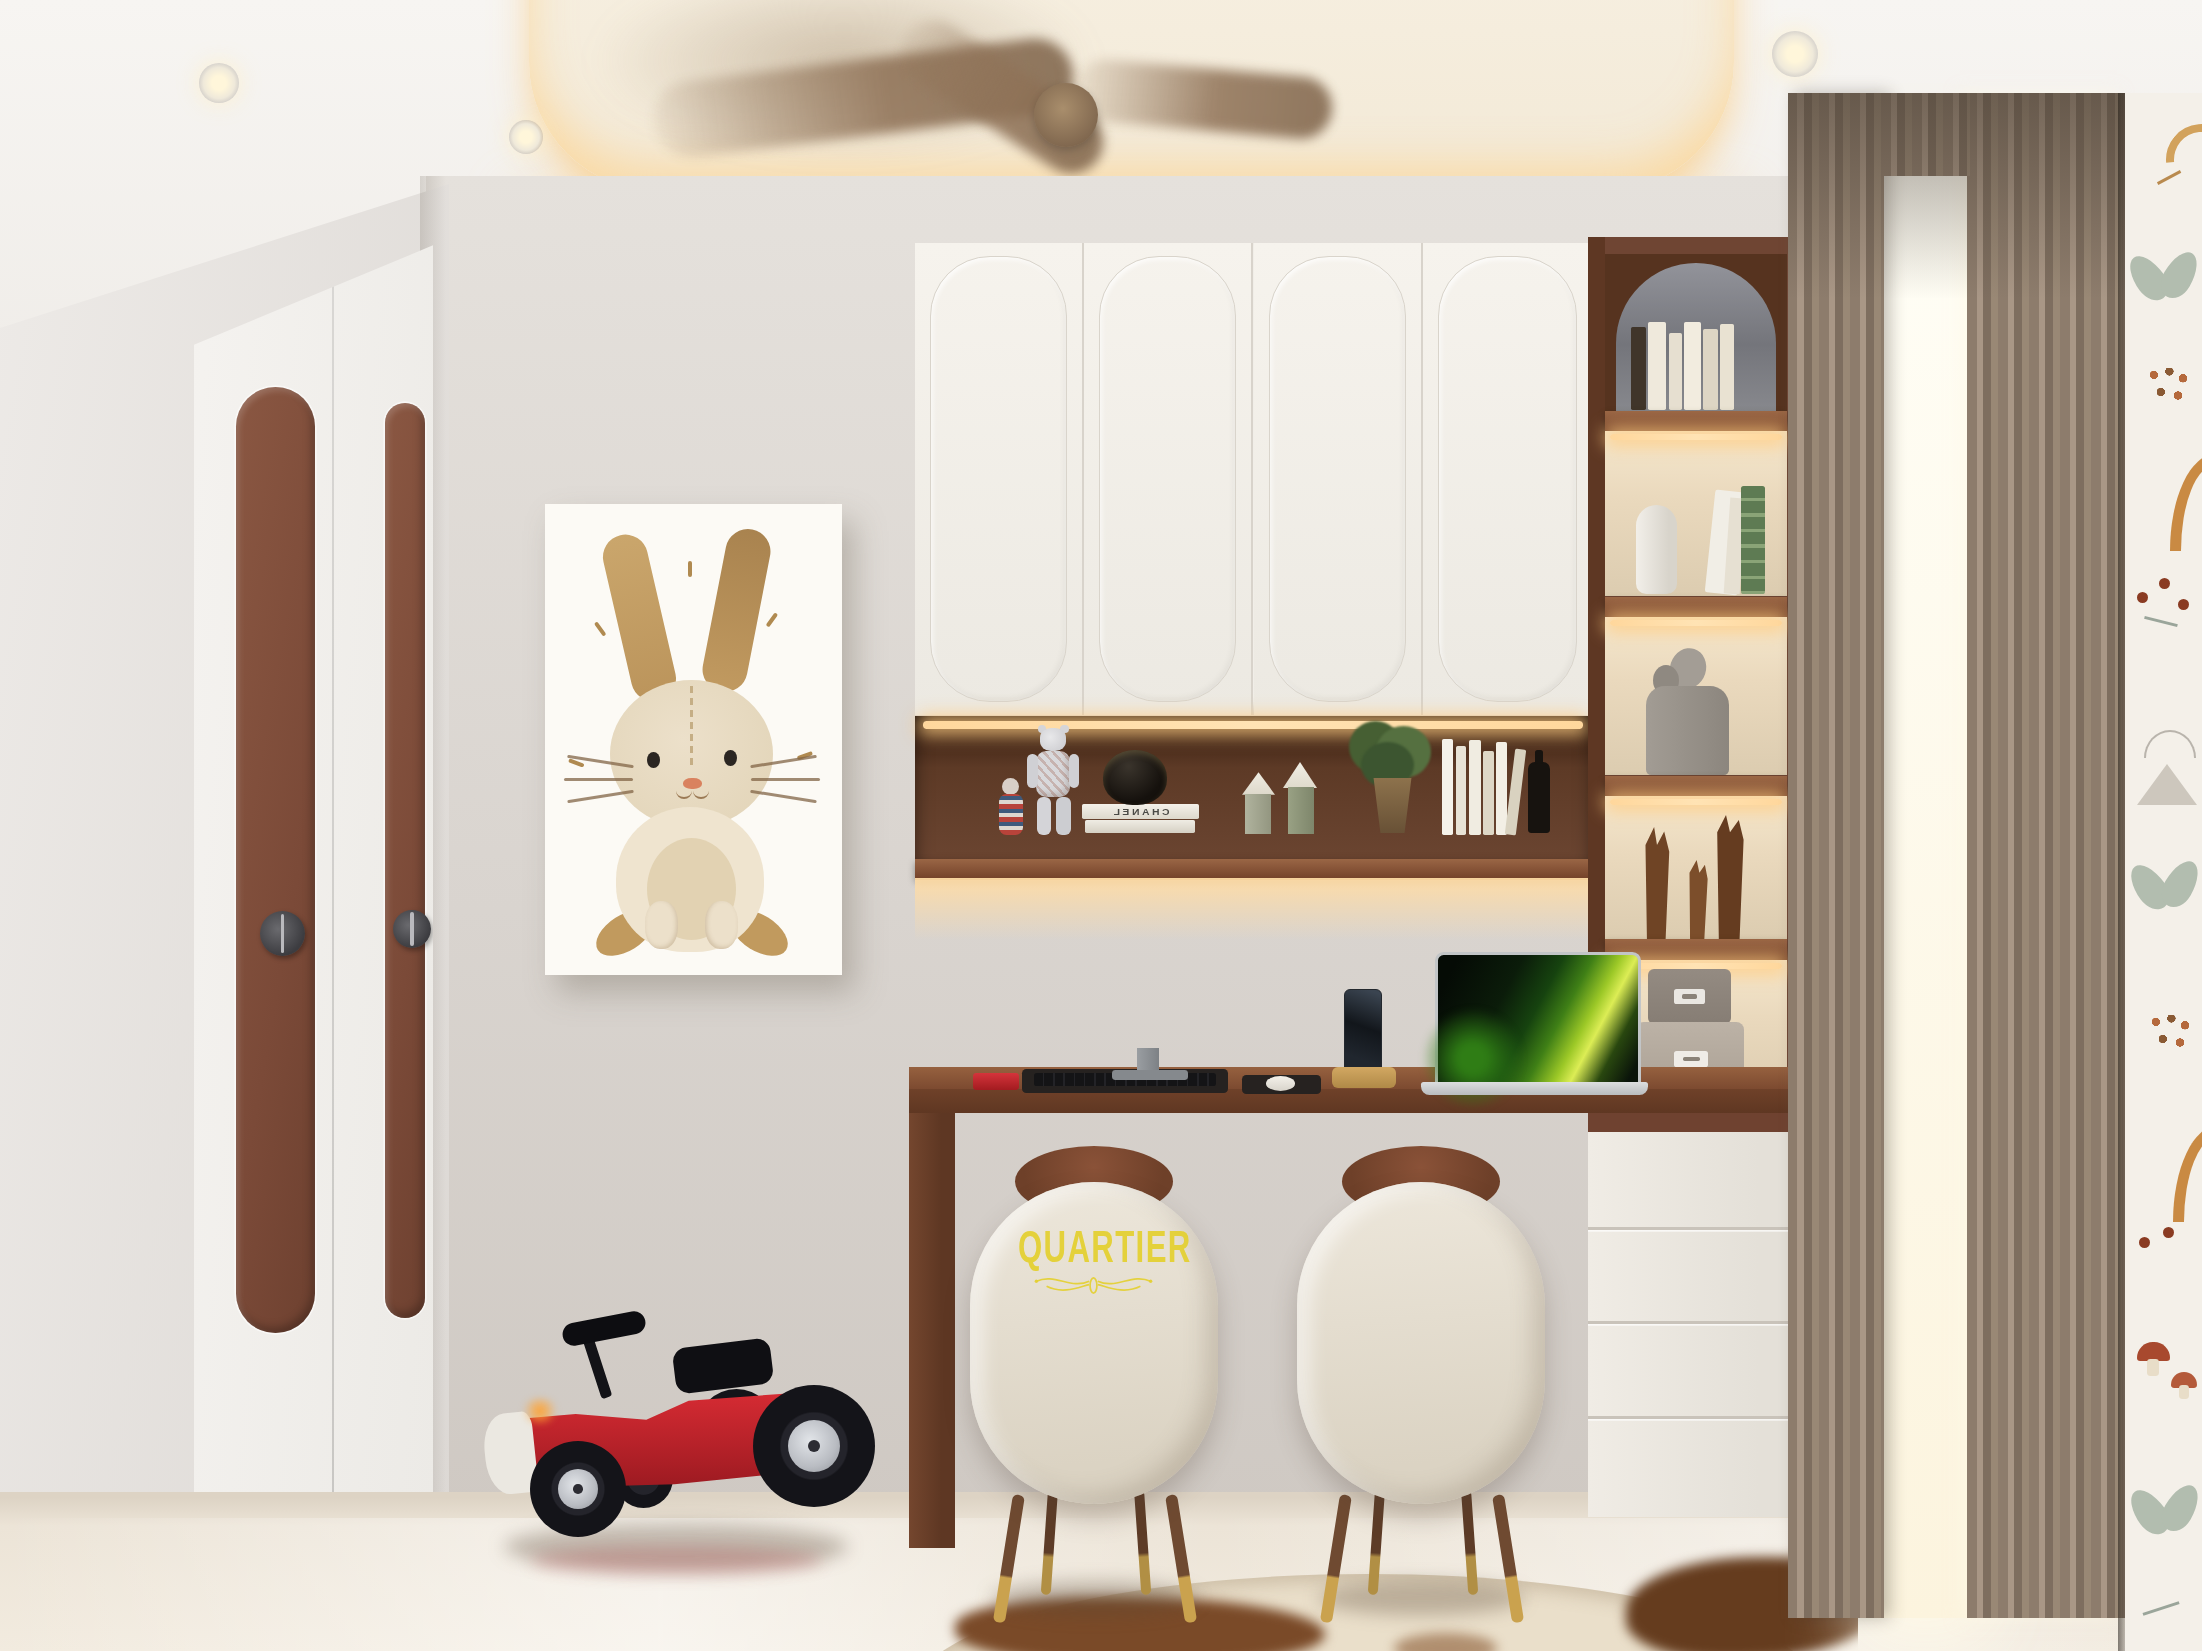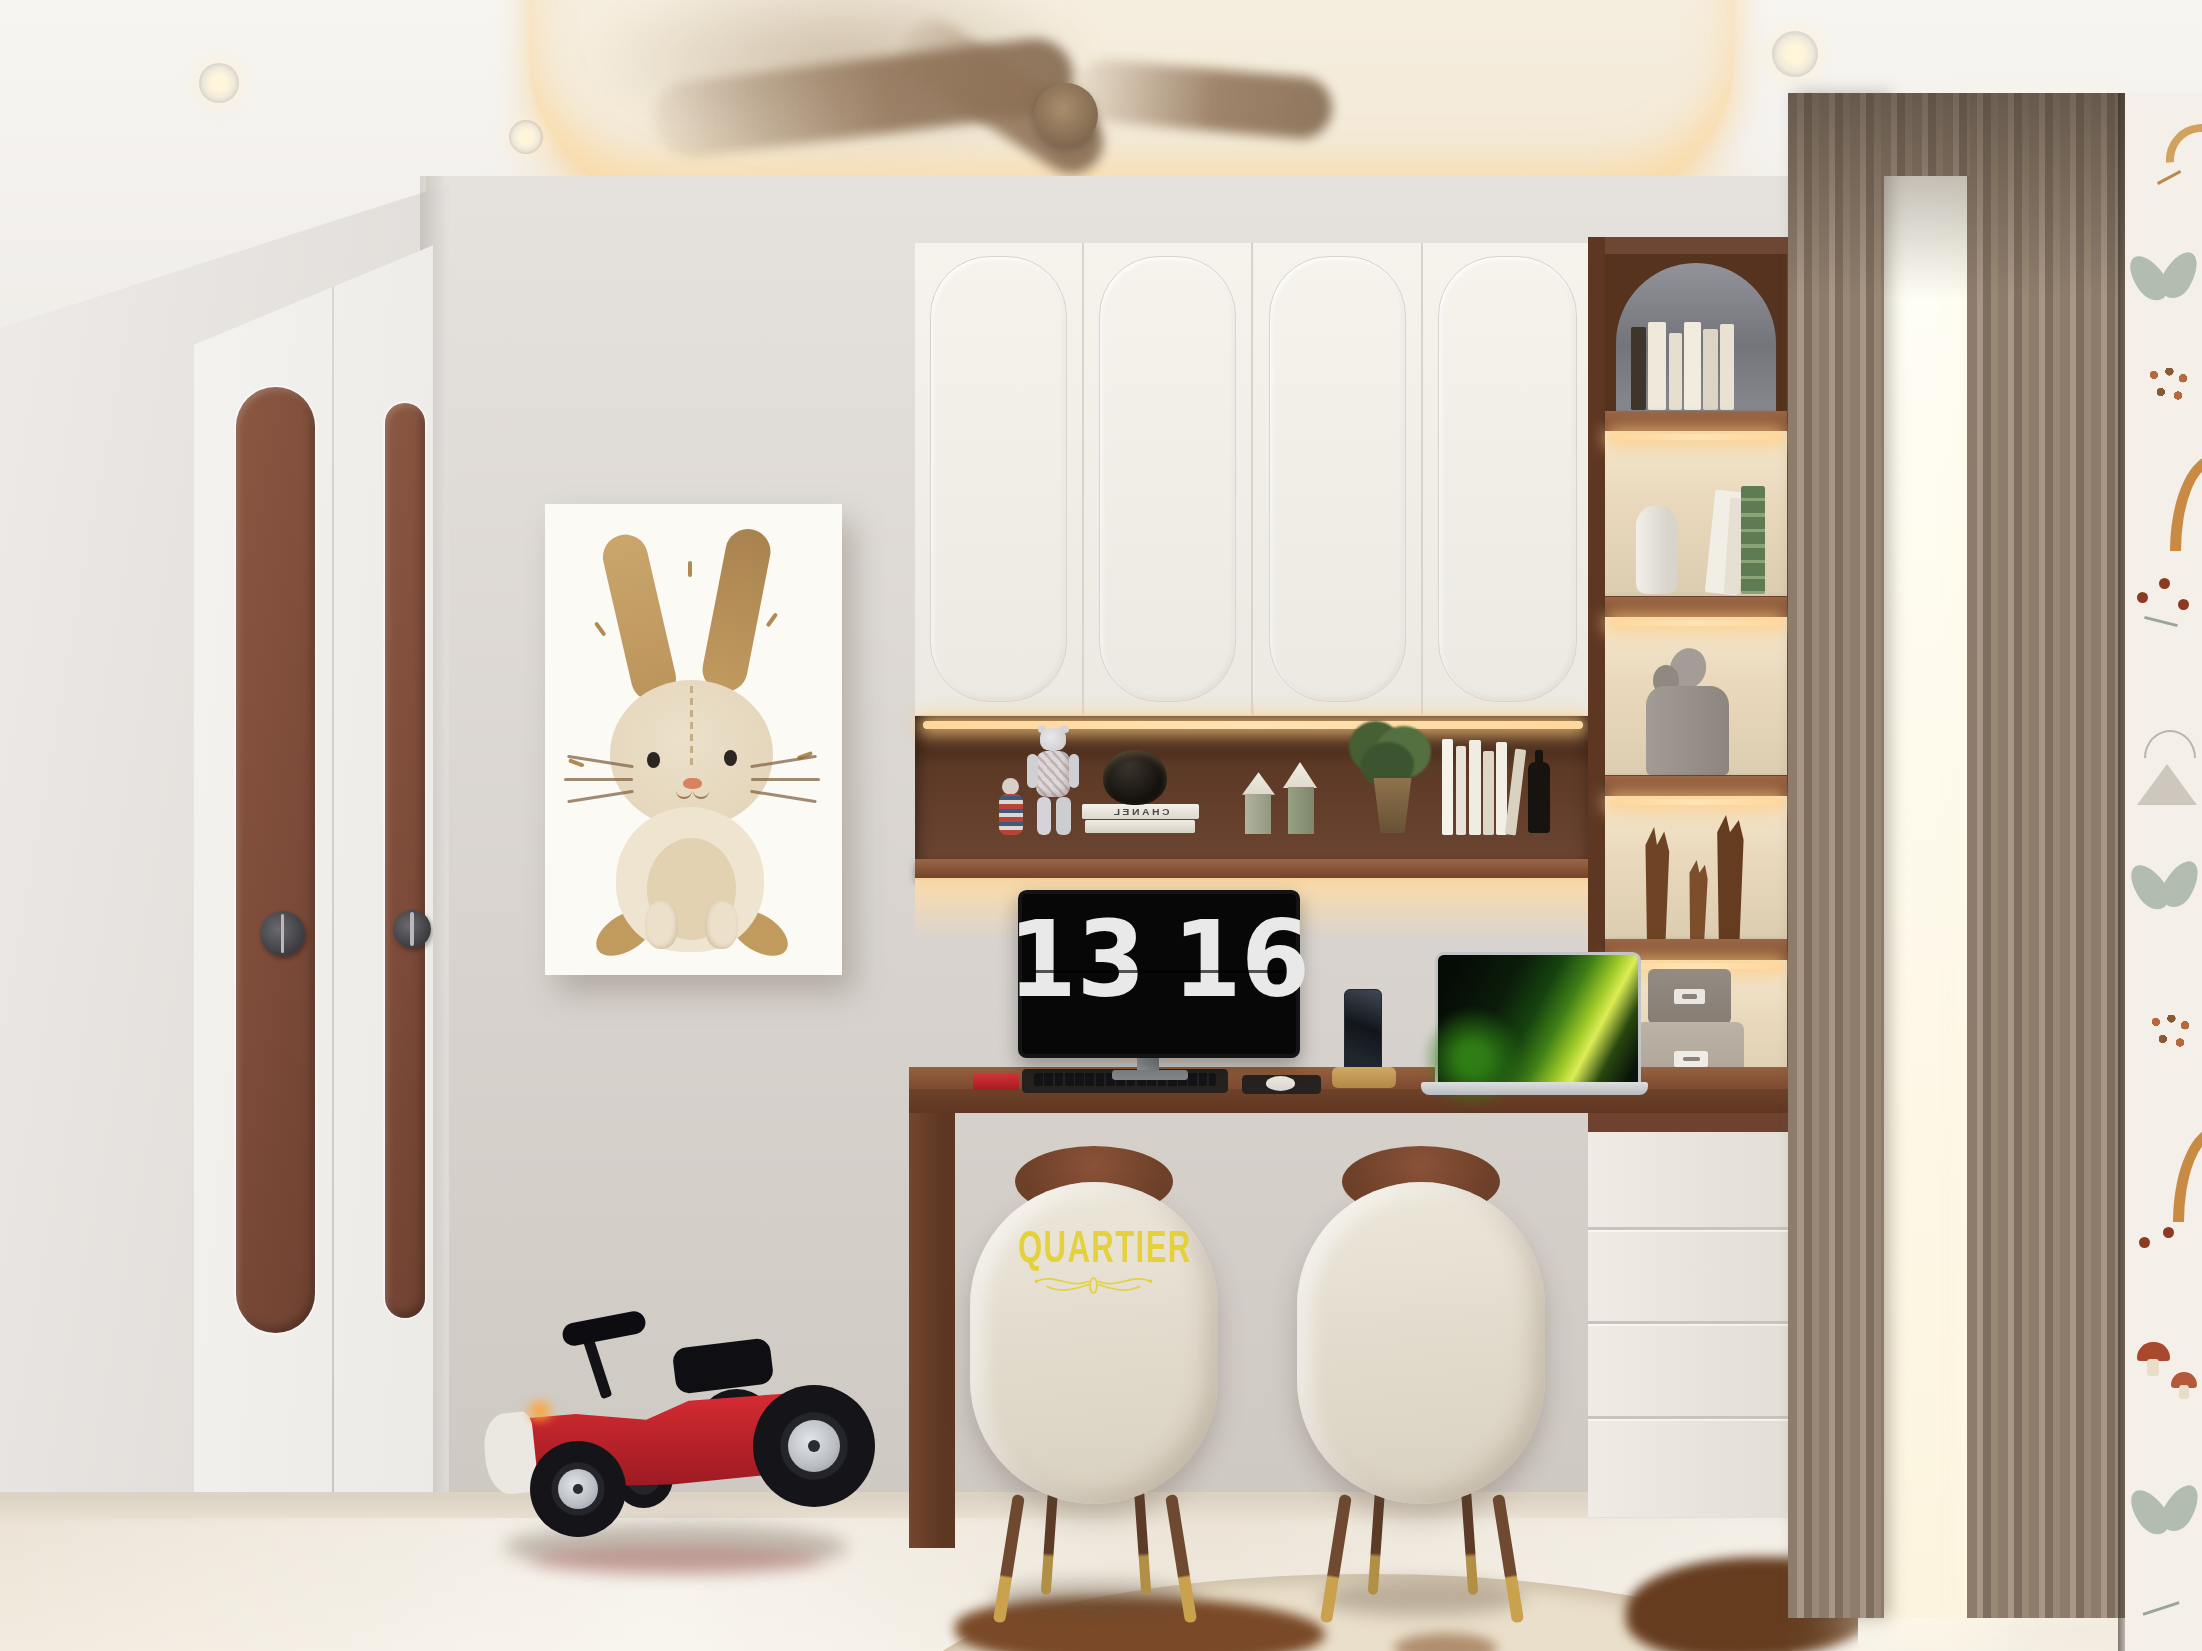--- a/index.html
+++ b/index.html
@@ -295,27 +295,20 @@
   <div class="abs" style="left:973px;top:1073px;width:46px;height:17px;border-radius:3.4px;background:linear-gradient(180deg,#d5343b,#a31b20);"></div>
   <div class="abs" style="left:1022px;top:1069px;width:206px;height:24px;border-radius:4.3px;background:#262220;"></div>
   <div class="abs" style="left:1034px;top:1073px;width:182px;height:13px;border-radius:2.6px;background:repeating-linear-gradient(90deg,#141416 0 8.6px,#232327 8.6px 10.3px);"></div>
   <div class="abs" style="left:1242px;top:1075px;width:79px;height:19px;border-radius:4.3px;background:#262220;"></div>
   <div class="abs" style="left:1266px;top:1076px;width:29px;height:14.6px;border-radius:50%;background:linear-gradient(180deg,#f4f1ea,#d8d4cb);"></div>
   <div class="abs" style="left:1344px;top:989px;width:36px;height:83px;border-radius:6px;background:linear-gradient(200deg,#3a4450 5%,#12161b 45%,#20262e 80%);border:1.7px solid #23282e;"></div>
   <div class="abs" style="left:1332px;top:1067px;width:64px;height:20.6px;border-radius:6px;background:linear-gradient(180deg,#d2a862,#b08947);"></div>
 
   <div class="abs" style="left:1137px;top:1048px;width:22.4px;height:24px;background:linear-gradient(90deg,#9a9ea2,#7d8185);"></div>
   <div class="abs" style="left:1112px;top:1070px;width:76px;height:9.5px;border-radius:3.4px;background:#85898d;"></div>
-  <div class="abs" id="monitor">
-    <div class="clock-digits">
-      <span>13</span>
-      <span>16</span>
-    </div>
-    <div class="abs" style="left:12px;top:76px;width:250px;height:3.4px;background:rgba(0,0,0,.65);"></div>
-  </div>
 
   <div class="abs" id="laptop-screen">
     <div class="abs" style="left:-17px;top:52px;width:103px;height:103px;border-radius:50%;background:radial-gradient(circle,#2f7d15 20%,rgba(20,60,10,0) 70%);filter:blur(3.4px);"></div>
   </div>
   <div class="abs" id="laptop-deck"></div>
 
   <div class="abs" style="left:478px;top:1303px;width:404px;height:293px;">
     <div class="abs shadow-ell" style="left:26px;top:220px;width:344px;height:48px;"></div>
     <div class="abs wheel" style="left:219px;top:86px;width:79px;height:79px;"></div>
     <div class="abs wheel" style="left:136px;top:146px;width:59px;height:59px;"></div>

